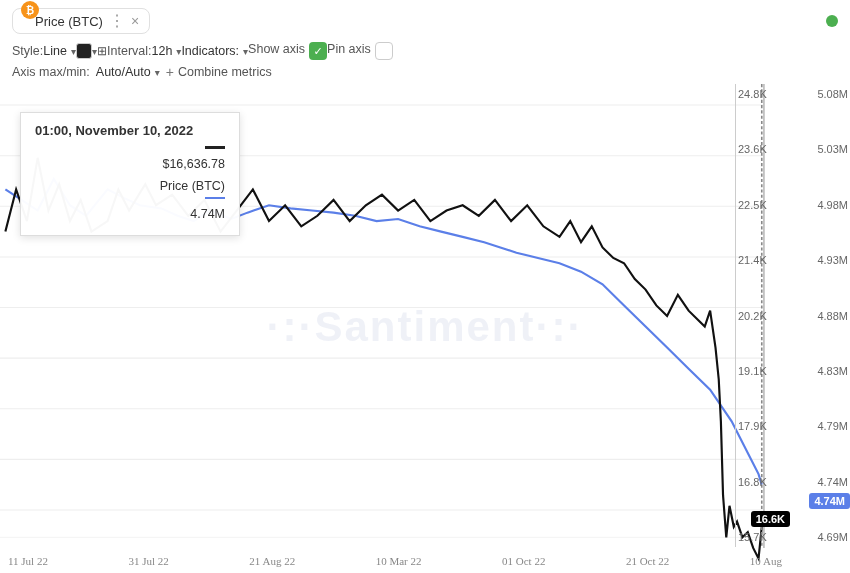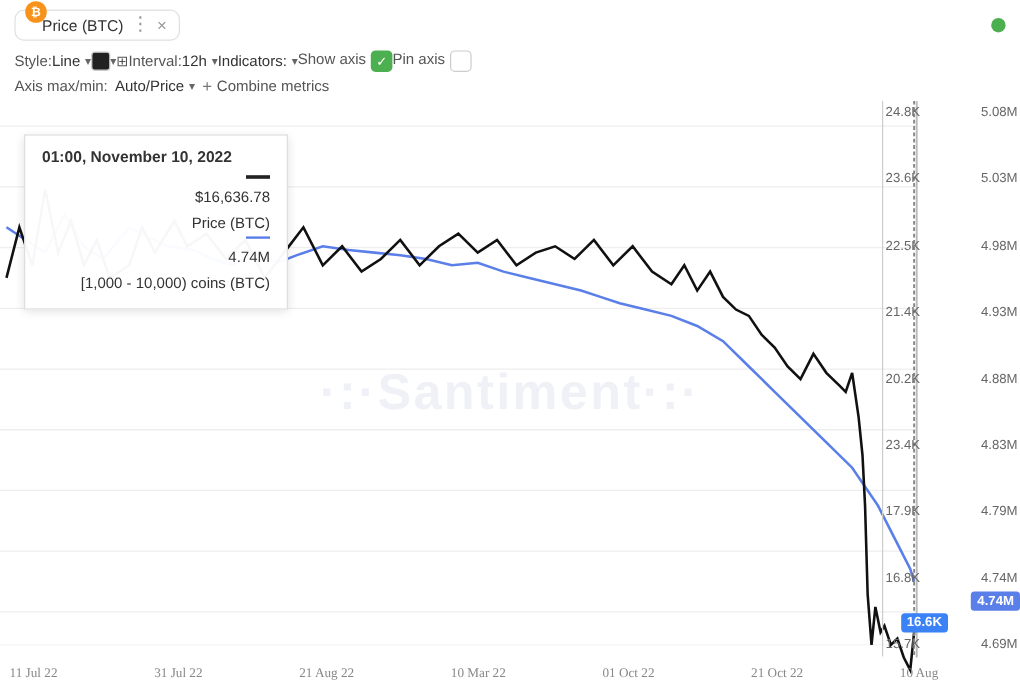--- a/index.html
+++ b/index.html
@@ -228,21 +228,21 @@
     .left-axis-label {
       font-size: 11px;
       color: #666;
       text-align: left;
     }
 
     
     .price-badge {
       position: absolute;
       right: 60px;
-      background: #3b82f6;
+      background: #000000;
       color: #fff;
       font-size: 11px;
       font-weight: 600;
       padding: 2px 5px;
       border-radius: 3px;
     }
 
     .value-badge-blue {
       position: absolute;
       right: 0;
@@ -326,21 +326,21 @@
   </div>
   <div class="show-axis-toggle">
     <span class="toolbar-label">Pin axis</span>
     <div class="pin-axis-box"></div>
   </div>
 </div>
 
 <div class="axis-row">
   <span class="toolbar-label">Axis max/min:</span>
   <div class="toolbar-item">
-    <span>Auto/Price</span>
+    <span>Auto/Auto</span>
     <span class="dropdown-arrow">▾</span>
   </div>
   <div class="combine-metrics-btn">
     <span class="plus-icon">+</span>
     <span>Combine metrics</span>
   </div>
 </div>
 
 <div class="chart-container">
 
@@ -484,32 +484,31 @@
   <div class="tooltip-box">
     <div class="tooltip-date">01:00, November 10, 2022</div>
     <div class="tooltip-row">
       <div class="tooltip-line-black"></div>
       <span>$16,636.78</span>
       <span>Price (BTC)</span>
     </div>
     <div class="tooltip-row">
       <div class="tooltip-line-blue"></div>
       <span>4.74M</span>
-      <span>[1,000 - 10,000) coins (BTC)</span>
     </div>
   </div>
 
   
   <div style="position:absolute; right:60px; top:0; width:55px; height:calc(100% - 22px); display:flex; flex-direction:column; justify-content:space-between; padding:4px 2px; border-left:1px solid #ccc;">
     <span class="left-axis-label">24.8K</span>
     <span class="left-axis-label">23.6K</span>
     <span class="left-axis-label">22.5K</span>
     <span class="left-axis-label">21.4K</span>
     <span class="left-axis-label">20.2K</span>
-    <span class="left-axis-label">23.4K</span>
+    <span class="left-axis-label">19.1K</span>
     <span class="left-axis-label">17.9K</span>
     <span class="left-axis-label">16.8K</span>
     <span class="left-axis-label">15.7K</span>
   </div>
 
   
   <div style="position:absolute; right:0; top:0; width:58px; height:calc(100% - 22px); display:flex; flex-direction:column; justify-content:space-between; padding:4px 2px;">
     <span class="axis-label">5.08M</span>
     <span class="axis-label">5.03M</span>
     <span class="axis-label">4.98M</span>

